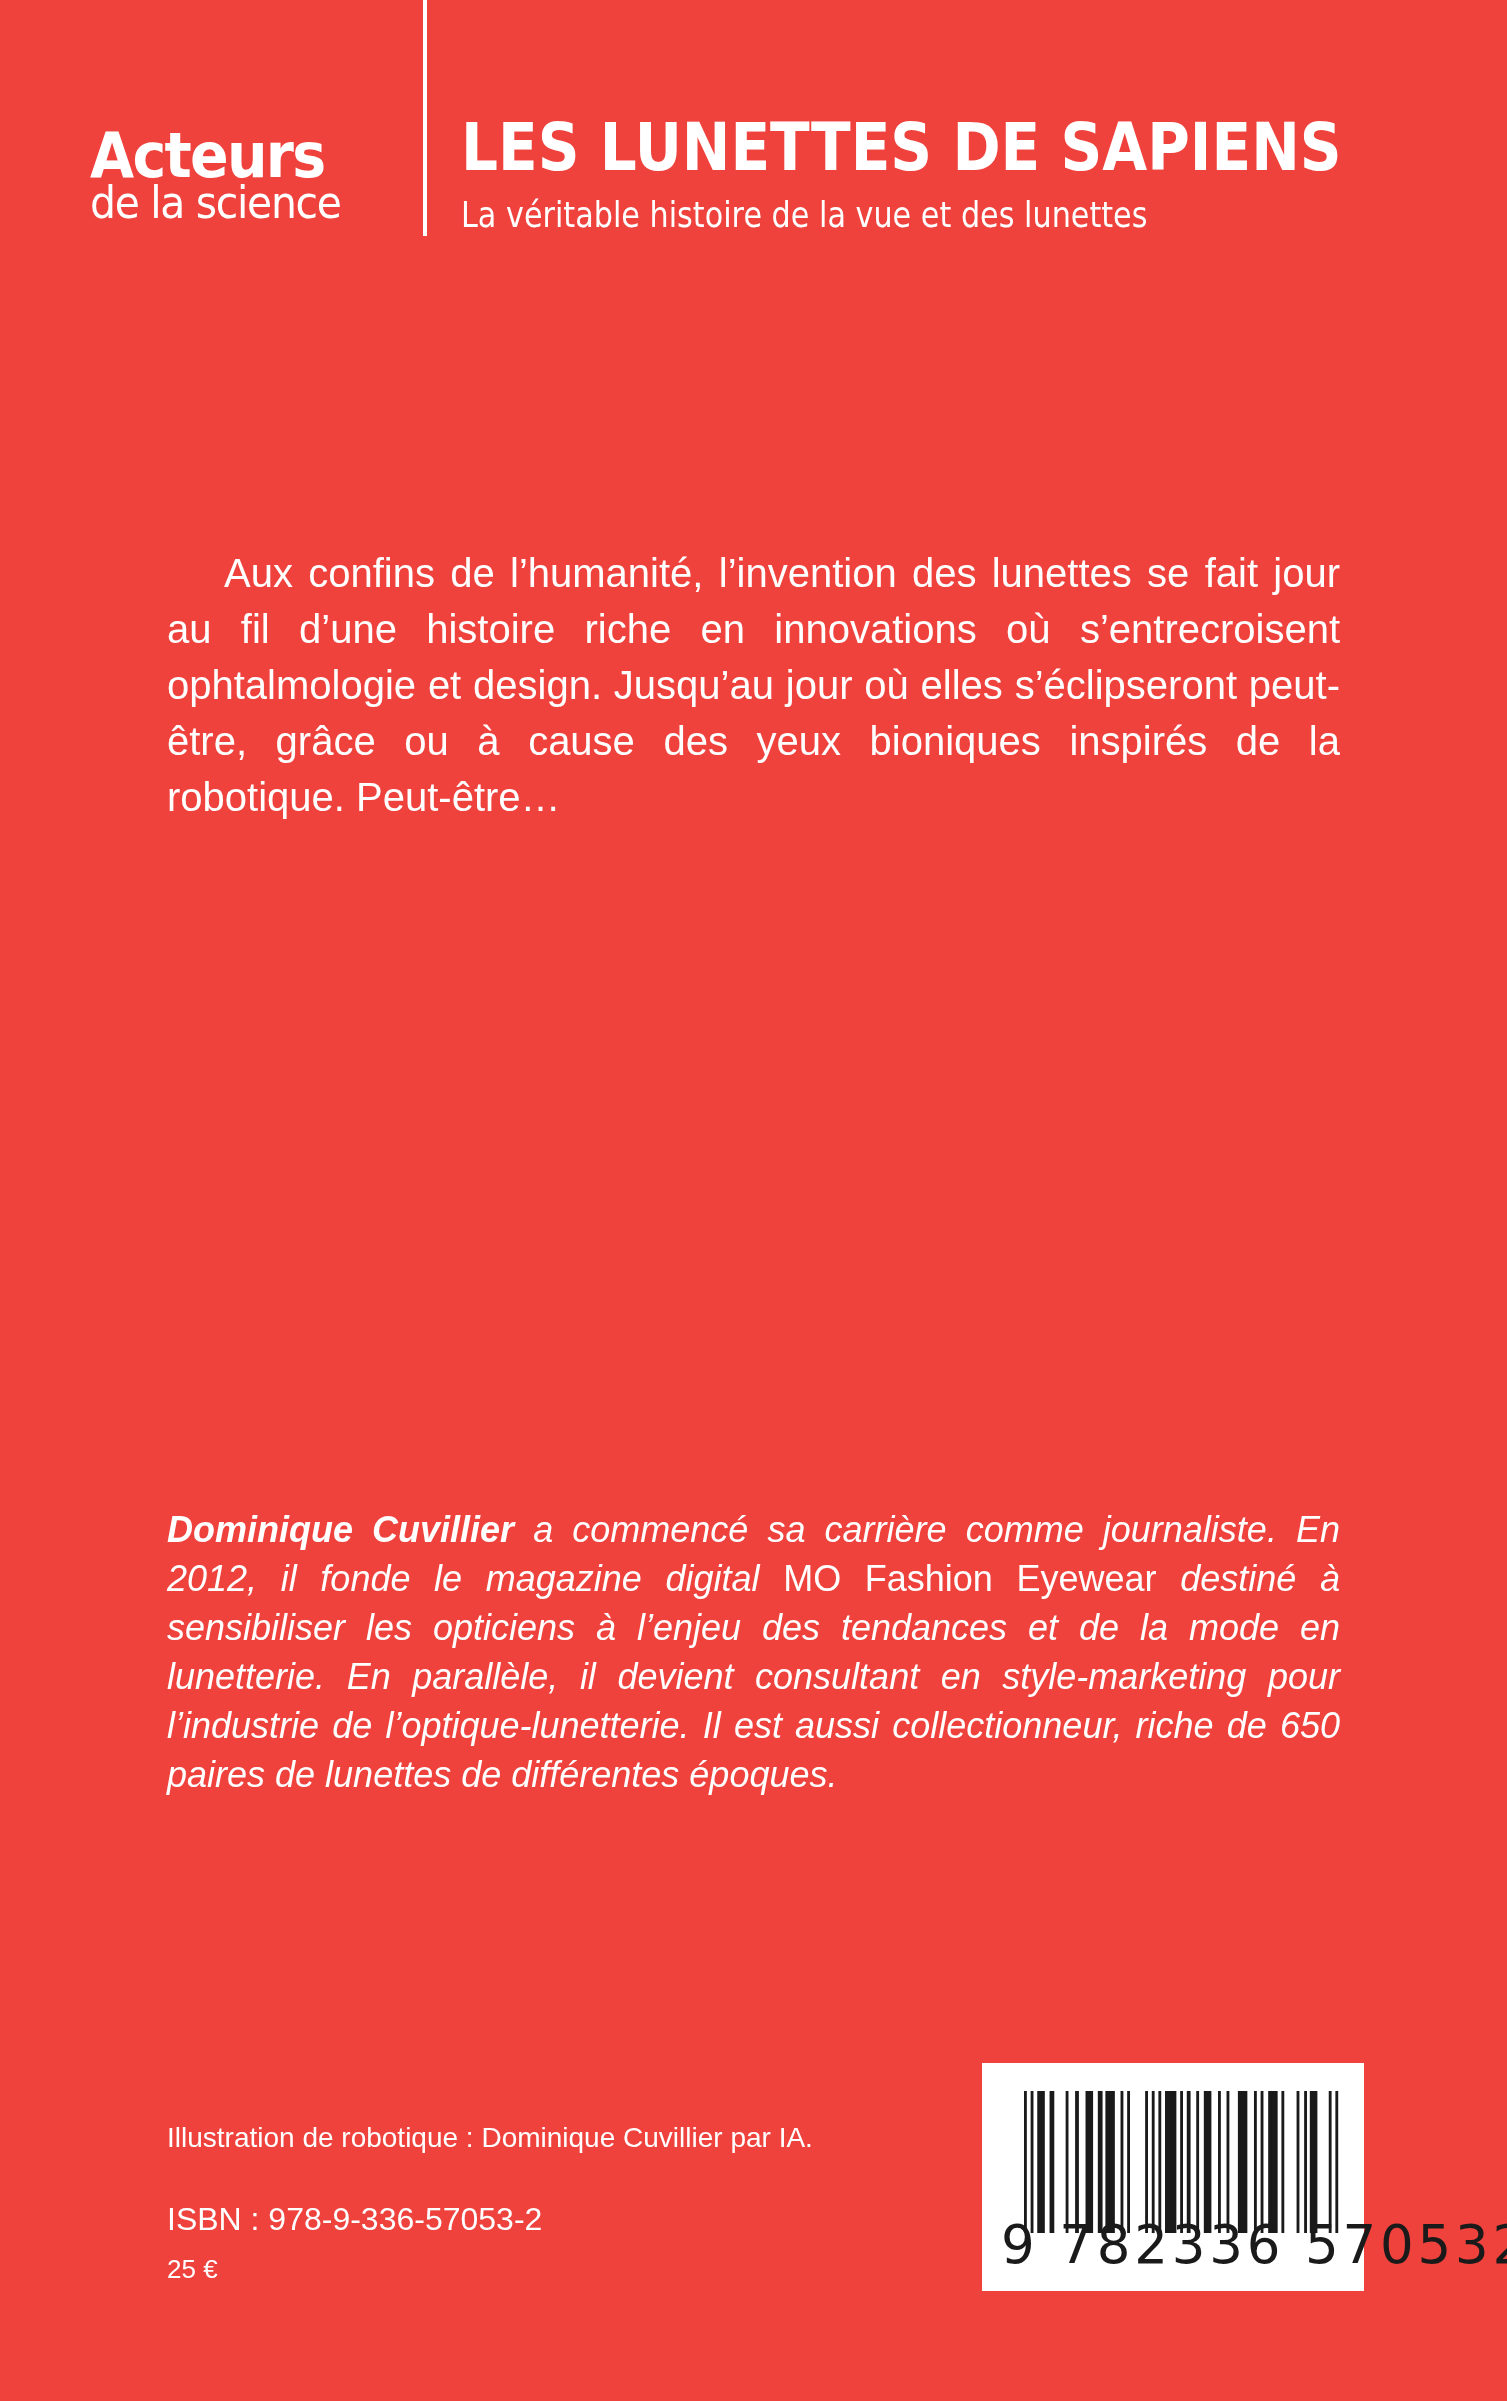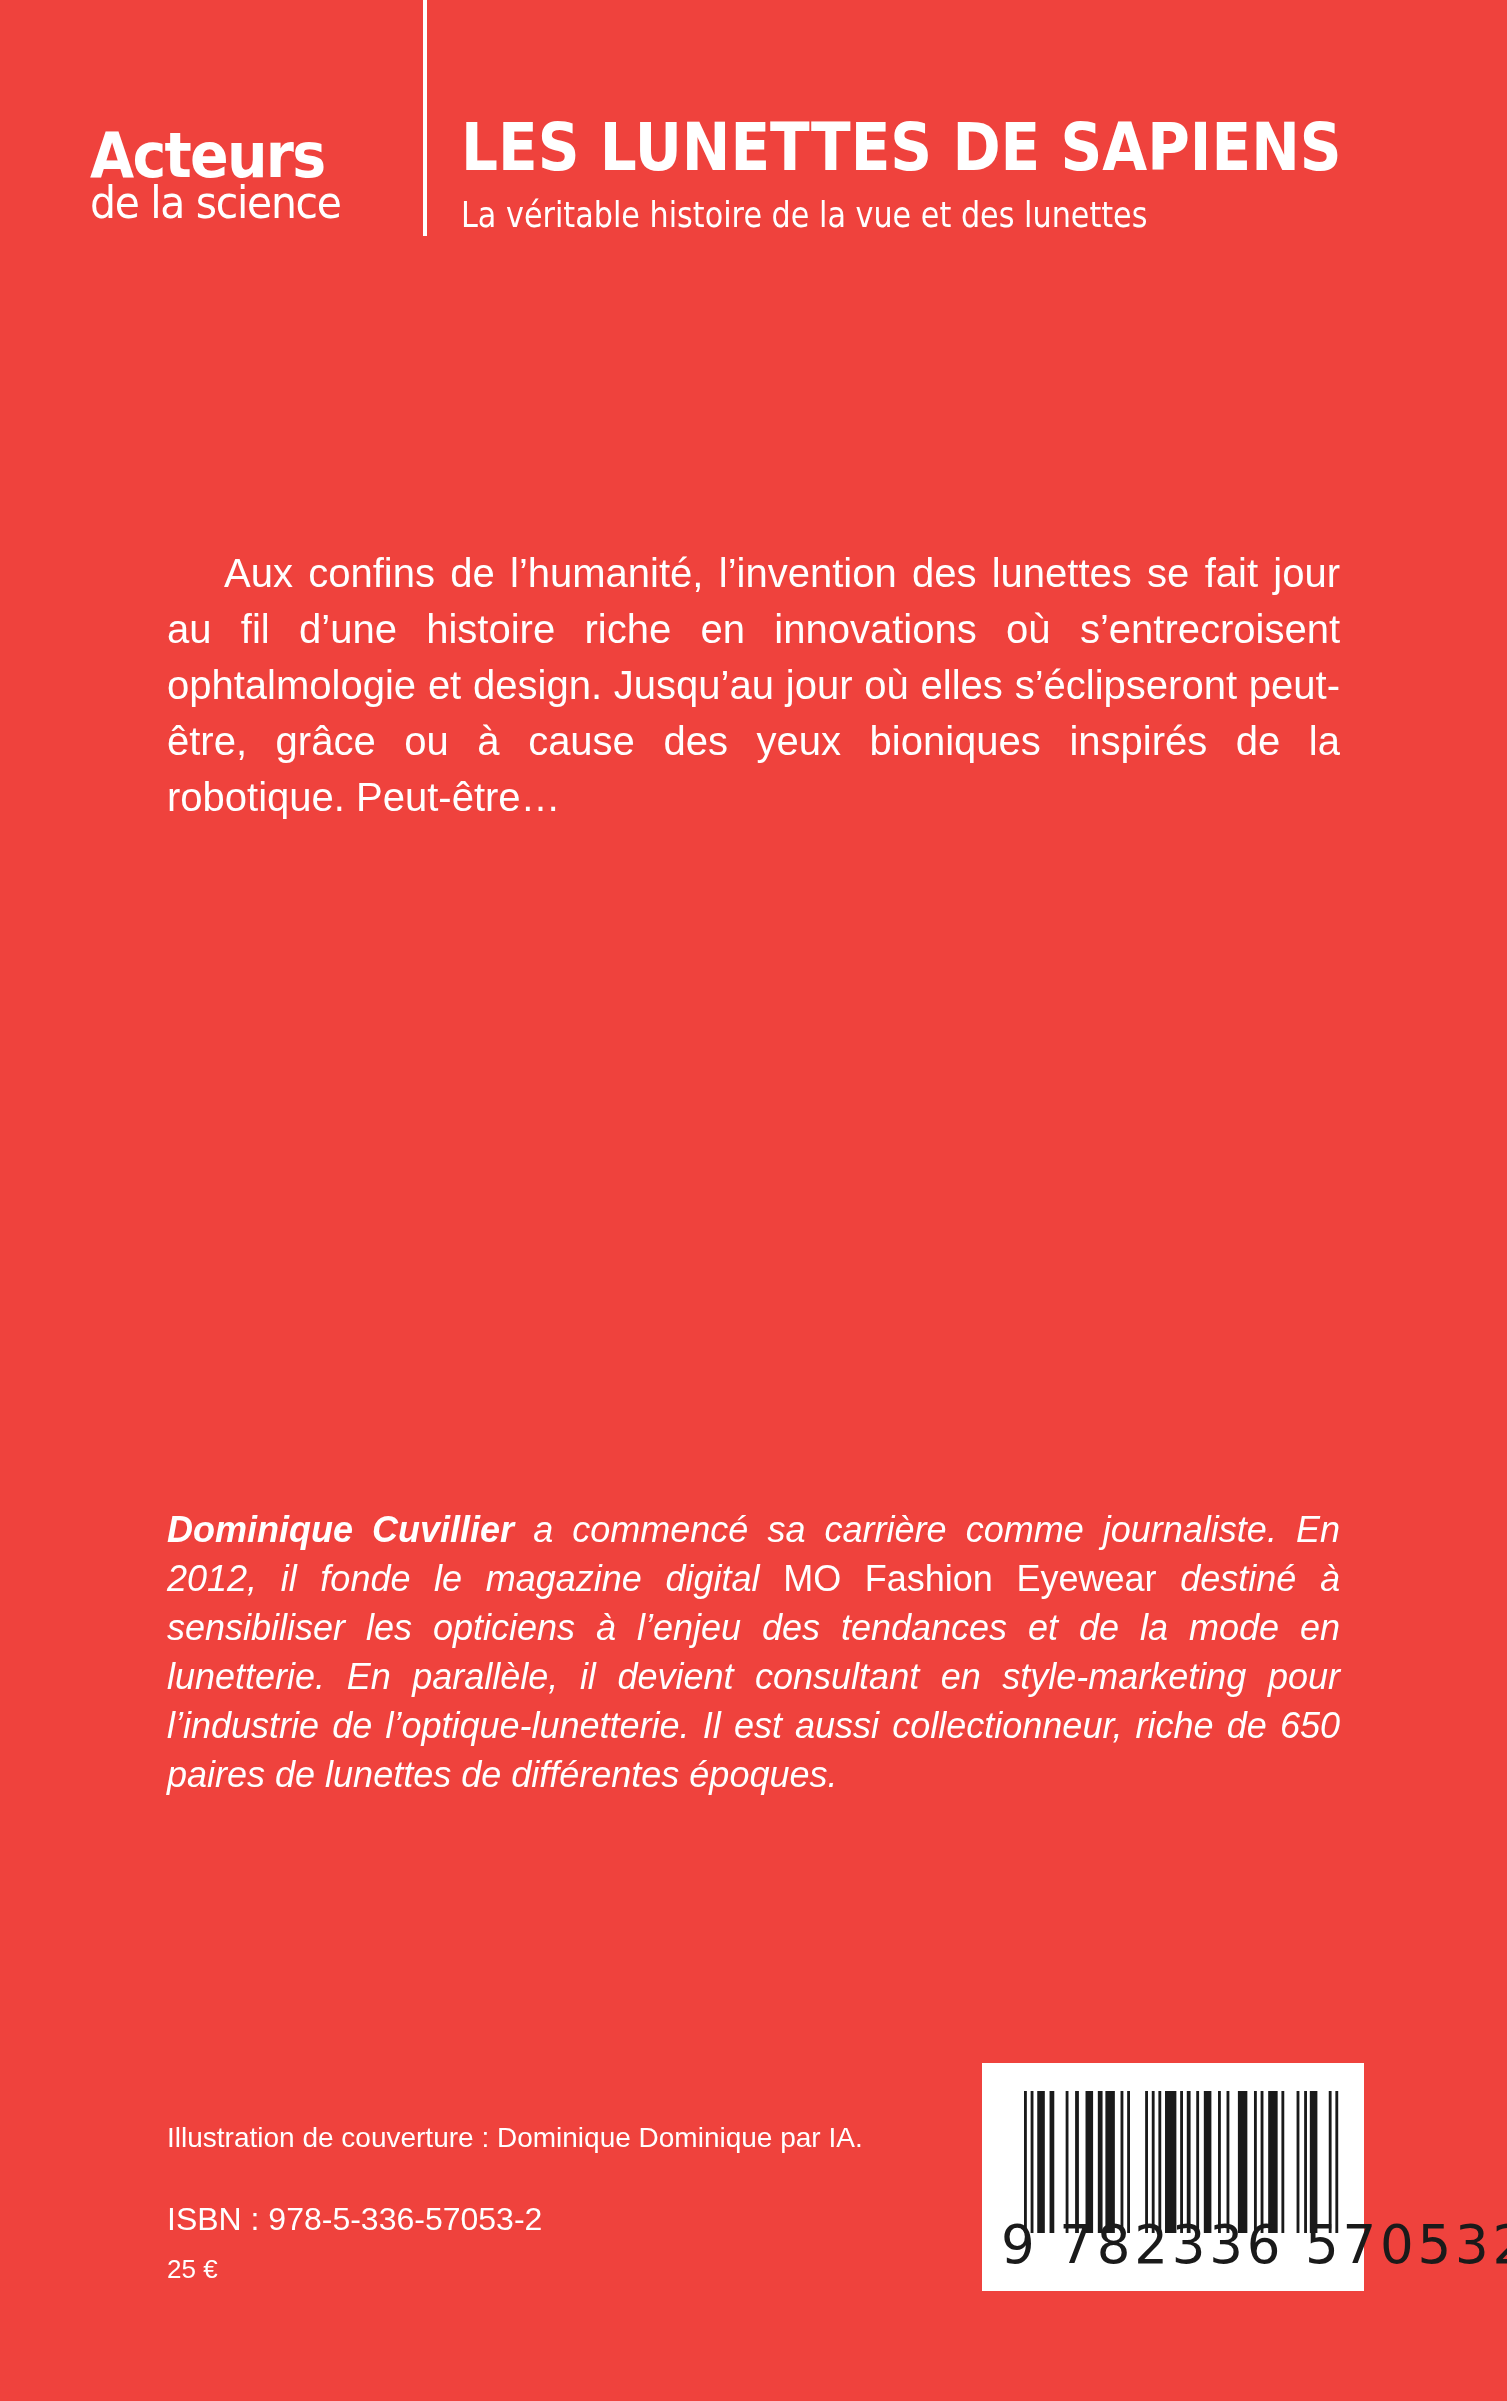--- a/index.html
+++ b/index.html
@@ -38,22 +38,22 @@
 
 <div class="abs title">LES LUNETTES DE SAPIENS</div>
 <div class="abs subtitle">La véritable histoire de la vue et des lunettes</div>
 
 <div class="abs blurb">
   <p>Aux confins de l’humanité, l’invention des lunettes se fait jour au fil d’une histoire riche en innovations où s’entrecroisent ophtalmologie et design. Jusqu’au jour où elles s’éclipseront peut-être, grâce ou à cause des yeux bioniques inspirés de la robotique. Peut-être…</p>
 </div>
 
 <div class="abs bio"><b>Dominique Cuvillier</b><span> a commencé sa carrière comme journaliste. En 2012, il fonde le magazine digital </span><span class="roman">MO Fashion Eyewear</span><span> destiné à sensibiliser les opticiens à l’enjeu des tendances et de la mode en lunetterie. En parallèle, il devient consultant en style-marketing pour l’industrie de l’optique-lunetterie. Il est aussi collectionneur, riche de 650 paires de lunettes de différentes époques.</span></div>
 
-<div class="abs credits">Illustration de couverture : Dominique Dominique par IA.</div>
-<div class="abs isbn">ISBN : 978-5-336-57053-2</div>
+<div class="abs credits">Illustration de robotique : Dominique Cuvillier par IA.</div>
+<div class="abs isbn">ISBN : 978-9-336-57053-2</div>
 <div class="abs price">25 €</div>
 
 <div class="abs barcode-box">
   <svg class="bars" viewBox="0 0 336 150" preserveAspectRatio="none">
     <g fill="#1a1a1a">
       <rect x="0" y="0" width="3" height="165"></rect>
         <rect x="7" y="0" width="3" height="165"></rect>
       <rect x="14" y="0" width="8" height="150"></rect>
         <rect x="27" y="0" width="5" height="150"></rect>
       <rect x="44" y="0" width="3" height="150"></rect>

